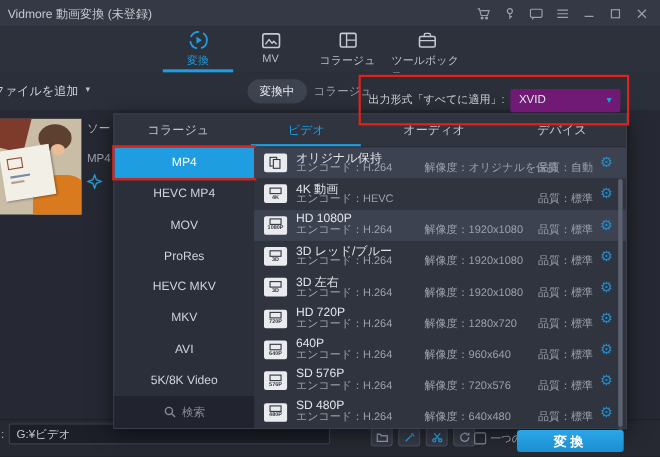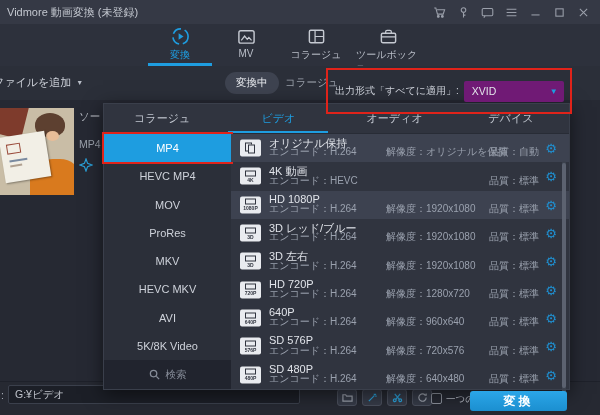--- a/index.html
+++ b/index.html
@@ -239,22 +239,22 @@
       <div class="ptab">オーディオ</div>
       <div class="ptab">デバイス</div>
     </div>
     <div class="popup-body">
       <div class="p-sidebar">
         <div class="side-items">
           <div class="side-item selected">MP4</div>
           <div class="side-item">HEVC MP4</div>
           <div class="side-item">MOV</div>
           <div class="side-item">ProRes</div>
+          <div class="side-item">HEVC MKV</div>
           <div class="side-item">MKV</div>
-          <div class="side-item">HEVC MKV</div>
           <div class="side-item">AVI</div>
           <div class="side-item">5K/8K Video</div>
         </div>
         <div class="side-search">
           <svg viewBox="0 0 12 12">
               <circle cx="5" cy="5" r="3.5"></circle>
               <path d="M8 8l3 3"></path>
             </svg>
           <span>検索</span>
         </div>

